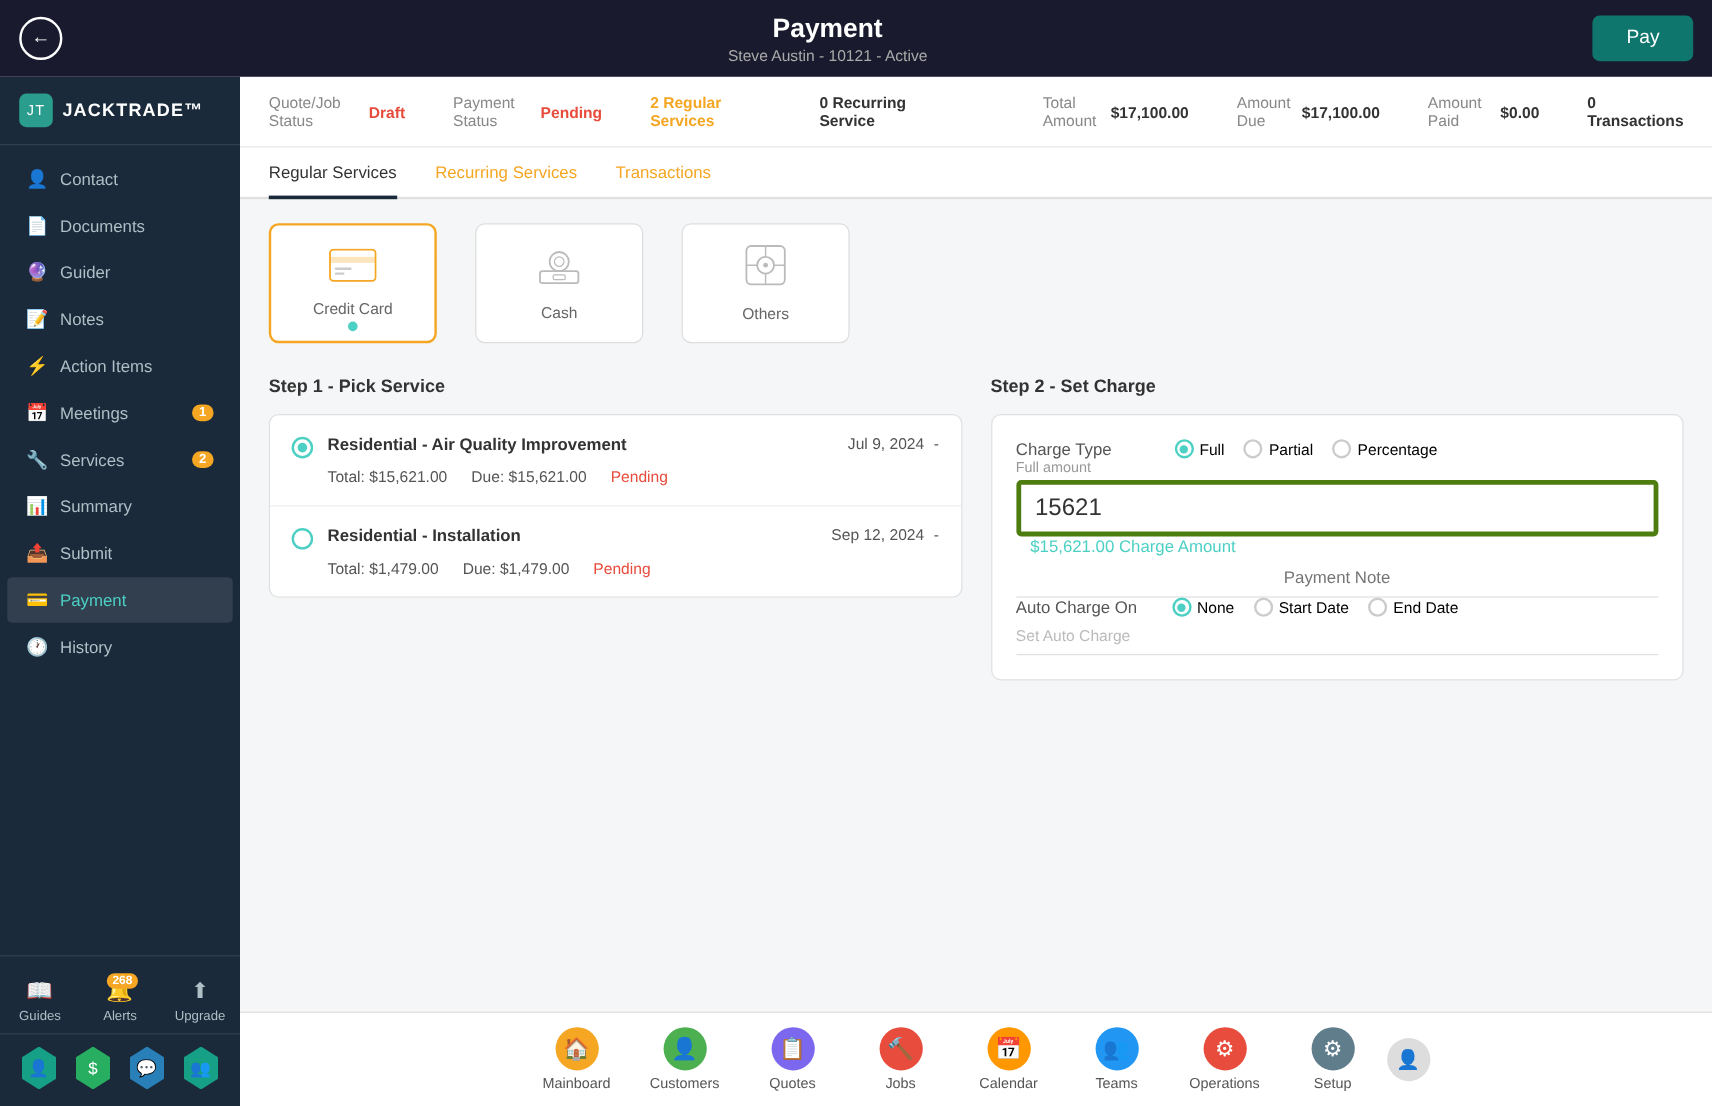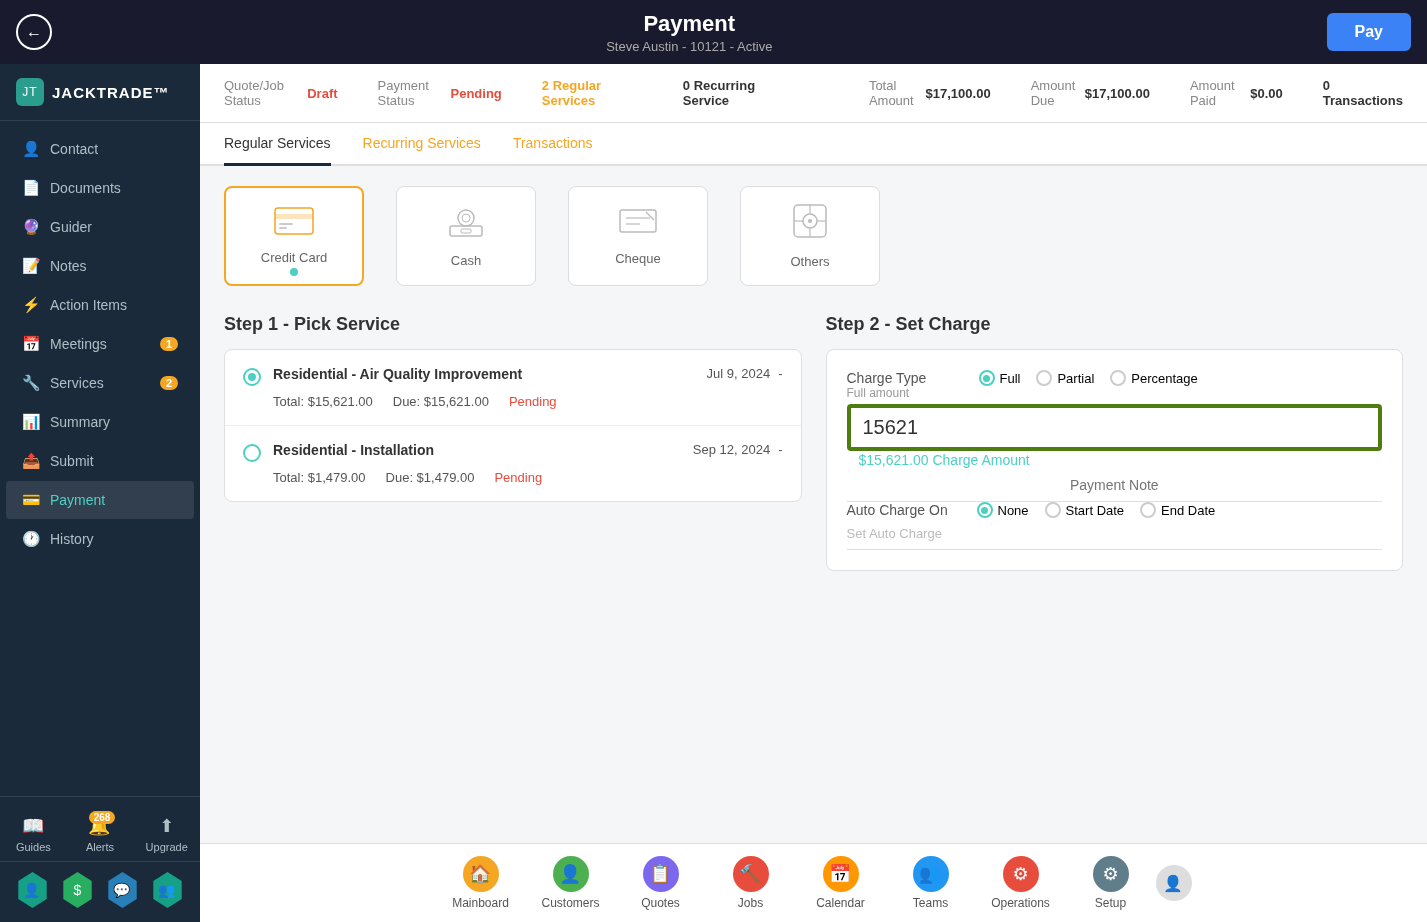--- a/index.html
+++ b/index.html
@@ -13,21 +13,21 @@
       align-items: center;
       justify-content: space-between;
       padding: 0 16px;
       height: 64px;
       flex-shrink: 0;
     }
     .top-header-center { text-align: center; }
     .top-header-center .title { font-size: 22px; font-weight: 600; }
     .top-header-center .subtitle { font-size: 13px; color: #aaa; margin-top: 2px; }
     .back-btn { width: 36px; height: 36px; border-radius: 50%; border: 2px solid white; display: flex; align-items: center; justify-content: center; cursor: pointer; color: white; font-size: 16px; }
-    .pay-btn { background: #3b82f6; color: white; border: none; padding: 10px 28px; border-radius: 6px; font-size: 16px; font-weight: 700; cursor: pointer; }
+    .pay-btn { background: #0f766e; color: white; border: none; padding: 10px 28px; border-radius: 6px; font-size: 16px; font-weight: 400; cursor: pointer; }
 
     
     .main-layout { display: flex; flex: 1; overflow: hidden; }
 
     
     .sidebar {
       width: 200px;
       background: #1a2a3a;
       color: white;
       display: flex;
@@ -181,21 +181,21 @@
       bottom: 8px;
     }
     .payment-method-label { font-size: 13px; color: #666; }
     .pm-icon { font-size: 28px; color: #bbb; }
 
     
     .two-col { display: flex; gap: 24px; }
     .col-left { flex: 1; }
     .col-right { flex: 1; }
 
-    .section-title { font-size: 18px; font-weight: 700; color: #333; margin-bottom: 14px; }
+    .section-title { font-size: 15px; font-weight: 700; color: #333; margin-bottom: 14px; }
 
     
     .services-card {
       background: white;
       border-radius: 8px;
       padding: 0;
       overflow: hidden;
       border: 1px solid #e0e0e0;
     }
     .service-item {
@@ -535,31 +535,20 @@
         <div class="payment-method-card">
           <span class="pm-icon">
             <svg width="40" height="34" viewBox="0 0 40 34" fill="none">
               <circle cx="20" cy="14" r="8" stroke="#bbb" stroke-width="1.5" fill="none"></circle>
               <circle cx="20" cy="14" r="4" stroke="#bbb" stroke-width="1" fill="none"></circle>
               <rect x="4" y="22" width="32" height="10" rx="2" stroke="#bbb" stroke-width="1.5" fill="none"></rect>
               <rect x="15" y="25" width="10" height="4" rx="1" stroke="#bbb" stroke-width="1" fill="none"></rect>
             </svg>
           </span>
           <span class="payment-method-label">Cash</span>
-        </div>
-        <div class="payment-method-card">
-          <span class="pm-icon">
-            <svg width="40" height="30" viewBox="0 0 40 30" fill="none">
-              <rect x="2" y="4" width="36" height="22" rx="2" stroke="#bbb" stroke-width="1.5" fill="none"></rect>
-              <line x1="8" y1="12" x2="32" y2="12" stroke="#bbb" stroke-width="1.2"></line>
-              <line x1="8" y1="18" x2="22" y2="18" stroke="#bbb" stroke-width="1.2"></line>
-              <path d="M28 6 L36 14" stroke="#bbb" stroke-width="1.2"></path>
-            </svg>
-          </span>
-          <span class="payment-method-label">Cheque</span>
         </div>
         <div class="payment-method-card">
           <span class="pm-icon">
             <svg width="36" height="36" viewBox="0 0 36 36" fill="none">
               <rect x="2" y="2" width="32" height="32" rx="4" stroke="#bbb" stroke-width="1.5" fill="none"></rect>
               <circle cx="18" cy="18" r="7" stroke="#bbb" stroke-width="1.5" fill="none"></circle>
               <circle cx="18" cy="18" r="2" fill="#bbb"></circle>
               <line x1="18" y1="2" x2="18" y2="11" stroke="#bbb" stroke-width="1.2"></line>
               <line x1="18" y1="25" x2="18" y2="34" stroke="#bbb" stroke-width="1.2"></line>
               <line x1="2" y1="18" x2="11" y2="18" stroke="#bbb" stroke-width="1.2"></line>

